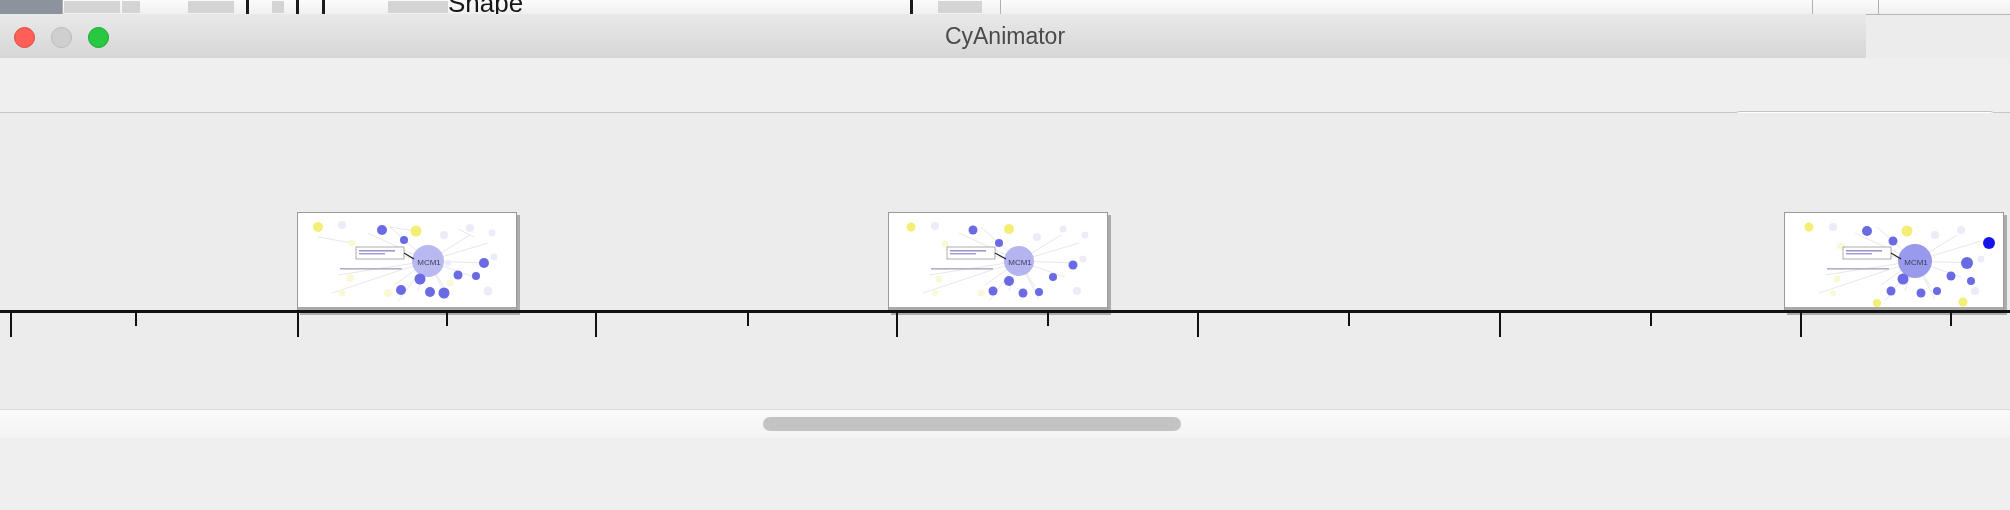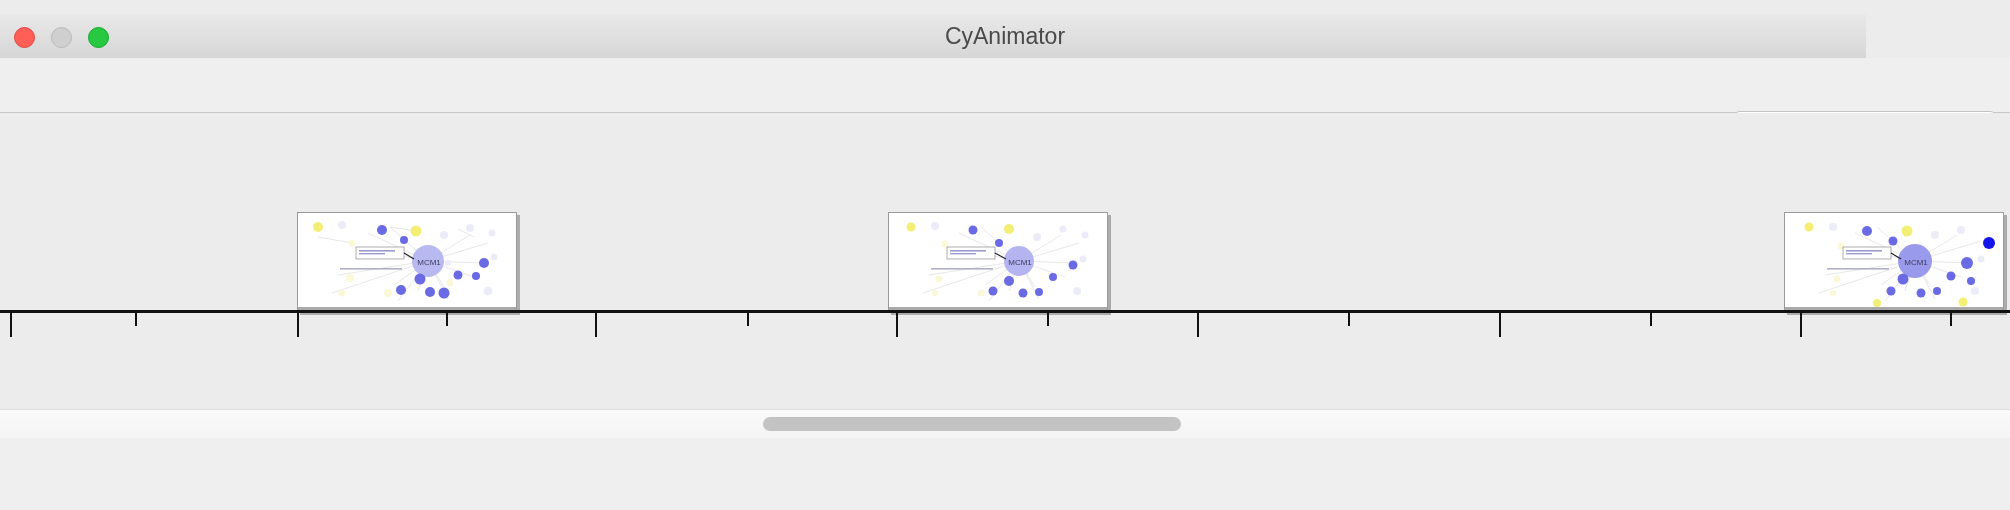--- a/index.html
+++ b/index.html
@@ -73,20 +73,38 @@
     border-radius:7px;background:#c3c3c3;cursor:default;}
 
   
   .ctrlbar{position:absolute;left:0;top:438px;width:2010px;height:72px;background:#efefef;}
 </style>
 </head>
 <body>
 
 <div class="app">
 
+  <div class="bg-strip">
+    <div class="bg-dark"></div>
+    <div class="bg-gray" style="left:64px;width:56px;"></div>
+    <div class="bg-gray" style="left:122px;width:18px;"></div>
+    <div class="bg-gray" style="left:188px;width:46px;"></div>
+    <div class="bg-gray" style="left:272px;width:12px;"></div>
+    <div class="bg-gray" style="left:388px;width:60px;"></div>
+    <div class="bg-gray" style="left:938px;width:44px;"></div>
+    <div class="bg-tick" style="left:246px;"></div>
+    <div class="bg-tick" style="left:296px;"></div>
+    <div class="bg-tick" style="left:322px;"></div>
+    <div class="bg-tick" style="left:910px;"></div>
+    <div class="bg-slant" style="left:62px;"></div>
+    <div class="bg-slant" style="left:1000px;"></div>
+    <div class="bg-slant" style="left:1812px;"></div>
+    <div class="bg-slant" style="left:1878px;"></div>
+    <div class="bg-shape">Shape</div>
+  </div>
 
   <div class="titlebar">
     <div class="lights">
       <div class="light red"></div>
       <div class="light yellow"></div>
       <div class="light green"></div>
     </div>
     <div class="win-title">CyAnimator</div>
   </div>
 

